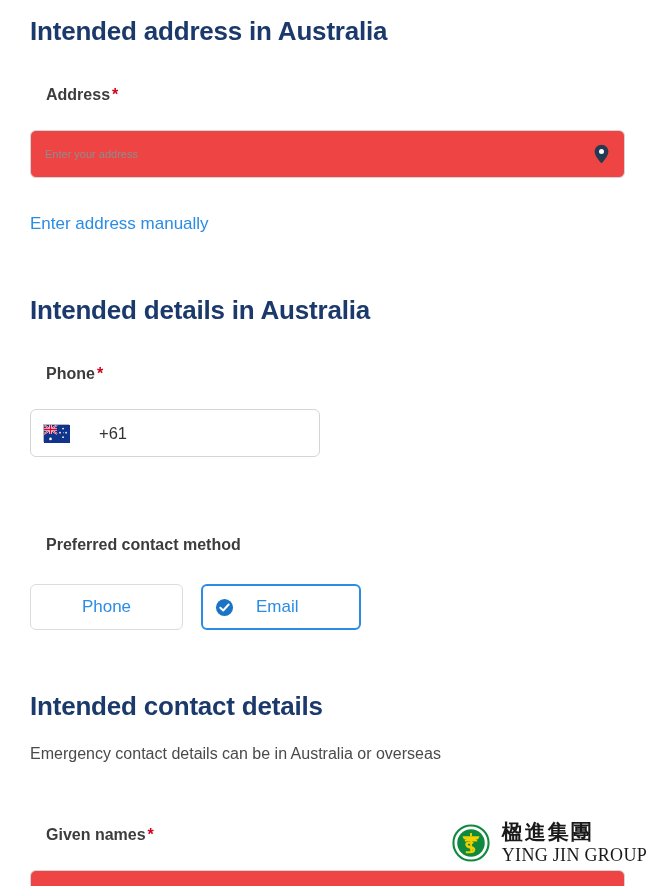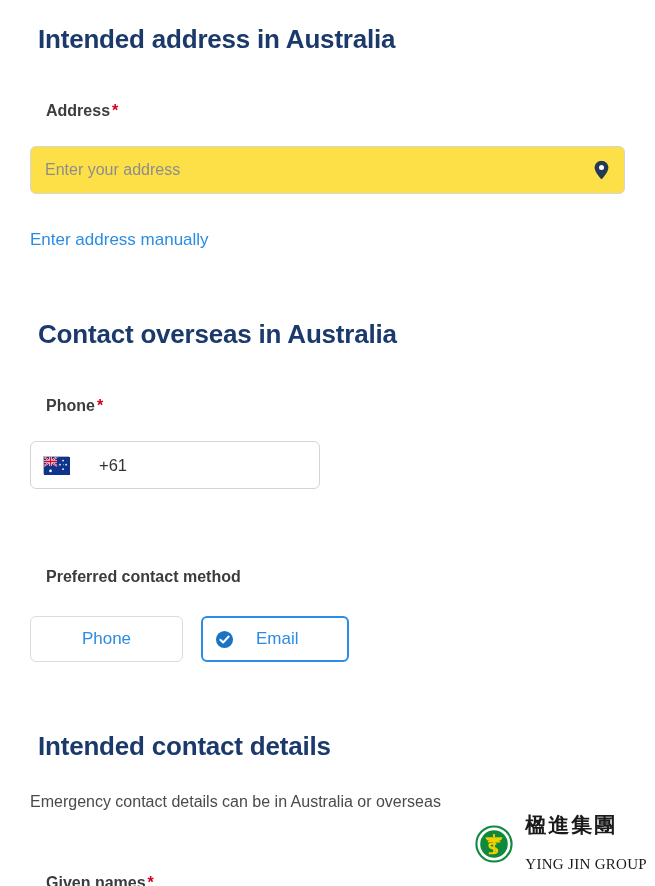--- a/index.html
+++ b/index.html
@@ -23,21 +23,21 @@
     height: 886px;
     padding: 0 30px;
   }
 
   
   .section-heading {
     color: #1b3a6b;
     font-size: 26px;
     font-weight: bold;
     letter-spacing: -0.2px;
-    margin: 8px;
+    margin: 0;
     line-height: 1.15;
   }
   #heading-address { padding-top: 17px; }
   #heading-contact { padding-top: 0; }
   #heading-emergency { padding-top: 0; }
 
   
   .field-label {
     font-size: 16px;
     font-weight: bold;
@@ -50,23 +50,23 @@
     font-weight: bold;
     margin-left: 2px;
   }
 
   
   .text-input {
     width: 100%;
     height: 48px;
     border: 1px solid #d5d5d5;
     border-radius: 6px;
-    background: #fde047;
+    background: #ef4444;
     font-family: "Liberation Sans", sans-serif;
-    font-size: 16px;
+    font-size: 11px;
     color: #333;
     padding: 0 14px;
     outline: none;
   }
   .text-input::placeholder {
     color: #8d8d8d;
     opacity: 1;
   }
 
   .input-wrap { position: relative; }
@@ -135,21 +135,21 @@
     color: #2b8ce4;
     font-family: "Liberation Sans", sans-serif;
     padding: 0 16px;
   }
   .choice-btn.unselected {
     border: 1px solid #dcdcdc;
     width: 153px;
   }
   .choice-btn.selected {
     border: 2px solid #2b8ce4;
-    width: 148px;
+    width: 160px;
     justify-content: flex-start;
     padding-left: 12px;
   }
   .check-badge {
     width: 19px;
     height: 19px;
     flex: 0 0 19px;
     margin-right: 22px;
   }
 
@@ -175,24 +175,24 @@
   .wm-text { display: flex; flex-direction: column; line-height: 1; }
   .wm-cn {
     font-family: "DejaVu Sans", sans-serif;
     font-size: 21px;
     font-weight: bold;
     color: #1a1a1a;
     letter-spacing: 2px;
   }
   .wm-en {
     font-family: "Liberation Serif", serif;
-    font-size: 15px;
+    font-size: 18px;
     color: #1a1a1a;
     letter-spacing: 0.3px;
-    margin-top: 21px;
+    margin-top: 3px;
   }
 </style>
 </head>
 <body>
 
 <div class="page">
 
   
   <h2 class="section-heading" id="heading-address">Intended address in Australia</h2>
 
@@ -214,21 +214,21 @@
     </span>
   </div>
 
   <div style="height:36px"></div>
 
   <a class="text-link">Enter address manually</a>
 
   <div style="height:62px"></div>
 
   
-  <h2 class="section-heading" id="heading-contact">Contact overseas in Australia</h2>
+  <h2 class="section-heading" id="heading-contact">Intended details in Australia</h2>
 
   <div style="height:22px"></div>
 
   <div class="two-col">
 
     <div class="col">
       <div class="field-label">
         <span>Phone</span><span class="req">*</span>
       </div>
       <div style="height:10px"></div>

